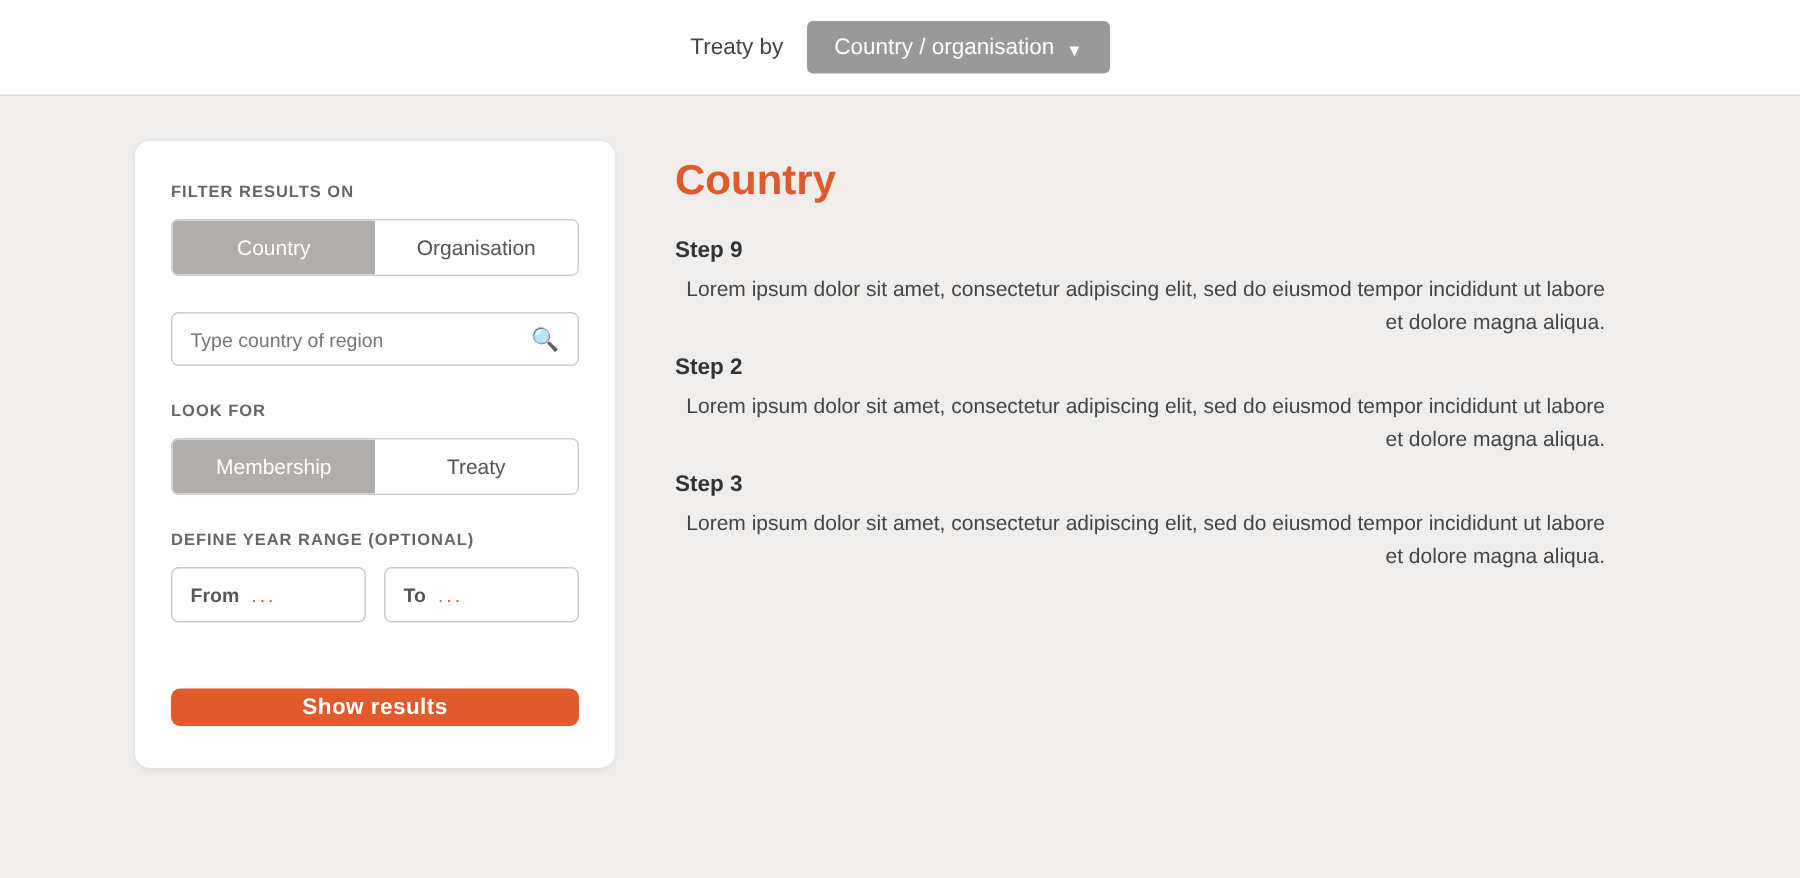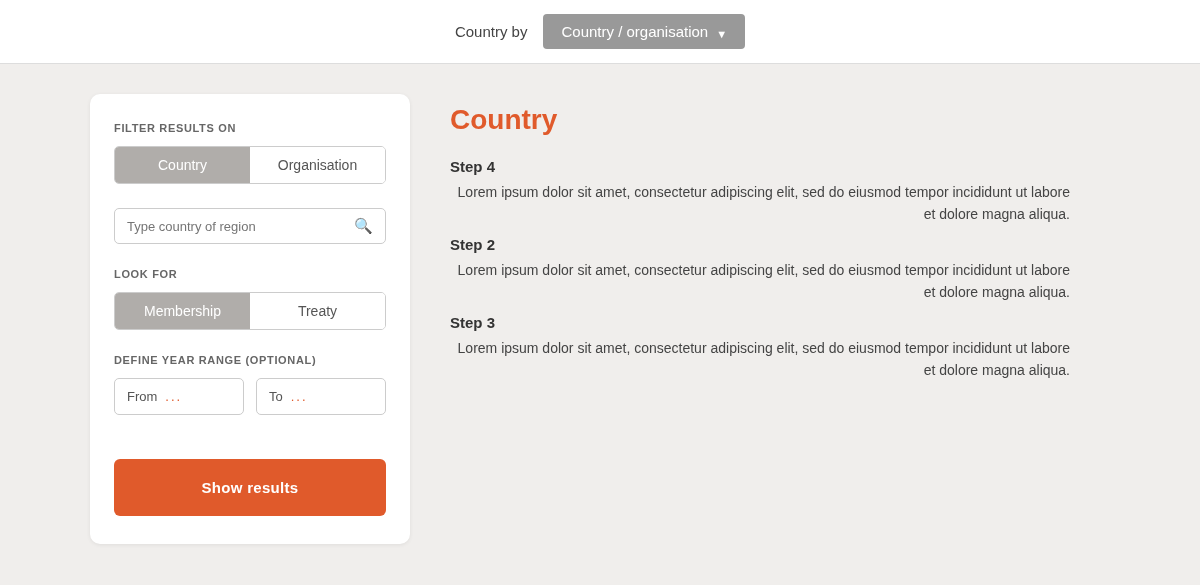--- a/index.html
+++ b/index.html
@@ -133,35 +133,35 @@
       border: 1px solid #ccc;
       border-radius: 5px;
       padding: 10px 12px;
       display: flex;
       align-items: center;
       gap: 8px;
     }
     .year-input-box span.field-label {
       font-size: 13px;
       color: #555;
-      font-weight: 400;
+      font-weight: 700;
     }
     .year-input-box span.dots {
       color: #e05a2b;
       font-size: 13px;
       letter-spacing: 2px;
     }
 
     .show-results-btn {
       width: 100%;
       background: #e05a2b;
       color: #fff;
       border: none;
       border-radius: 6px;
-      padding: 20px;
+      padding: 4px;
       font-size: 15px;
       font-weight: 600;
       cursor: pointer;
       letter-spacing: 0.02em;
     }
 
     
     .content-panel {
       flex: 1;
       padding: 10px 40px;
@@ -184,21 +184,21 @@
       color: #444;
       line-height: 1.6;
       margin-bottom: 8px;
       text-align: right;
     }
   </style>
 </head>
 <body>
 
 <div class="topbar">
-  <span class="topbar-label">Country by</span>
+  <span class="topbar-label">Treaty by</span>
   <button class="dropdown-btn">
     <span>Country / organisation</span>
     <span class="chevron">▼</span>
   </button>
 </div>
 
 <div class="main">
 
   <div class="filter-panel">
 
@@ -238,21 +238,21 @@
     </div>
 
     <button class="show-results-btn">Show results</button>
 
   </div>
 
   <div class="content-panel">
     <h1 class="content-title">Country</h1>
 
     <div id="steps-container">
-        <div class="step-title">Step 4</div>
+        <div class="step-title">Step 9</div>
         <div class="step-text">Lorem ipsum dolor sit amet, consectetur adipiscing elit, sed do eiusmod tempor incididunt ut labore et dolore magna aliqua.</div>
         <div class="step-title">Step 2</div>
         <div class="step-text">Lorem ipsum dolor sit amet, consectetur adipiscing elit, sed do eiusmod tempor incididunt ut labore et dolore magna aliqua.</div>
         <div class="step-title">Step 3</div>
         <div class="step-text">Lorem ipsum dolor sit amet, consectetur adipiscing elit, sed do eiusmod tempor incididunt ut labore et dolore magna aliqua.</div>
       </div>
   </div>
 
 </div>
 

